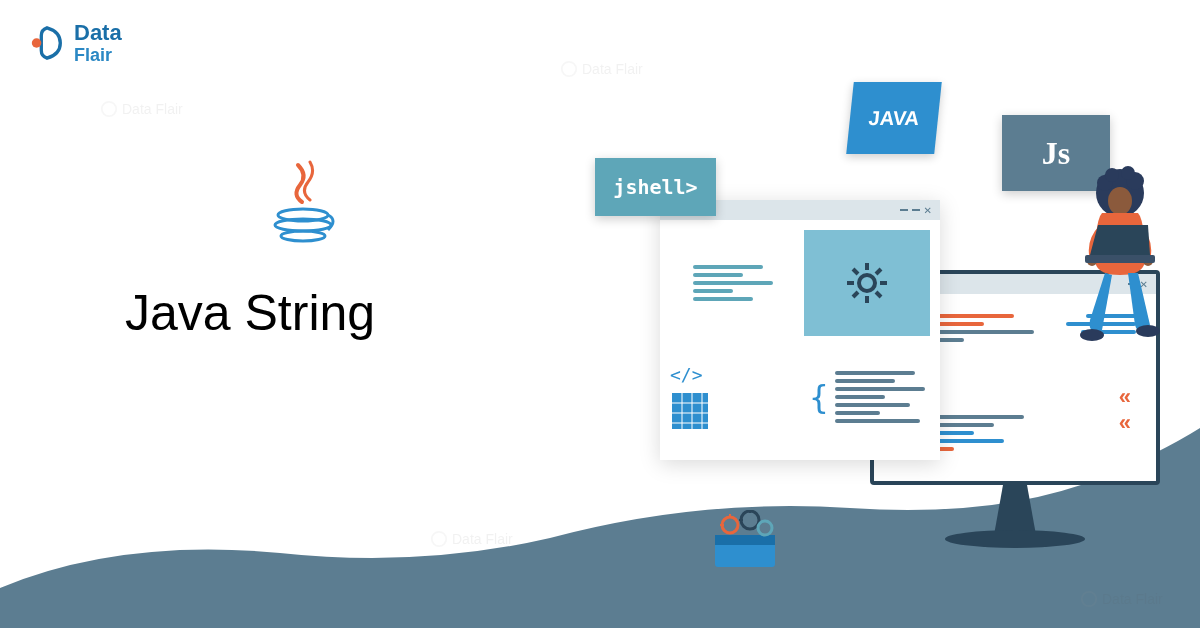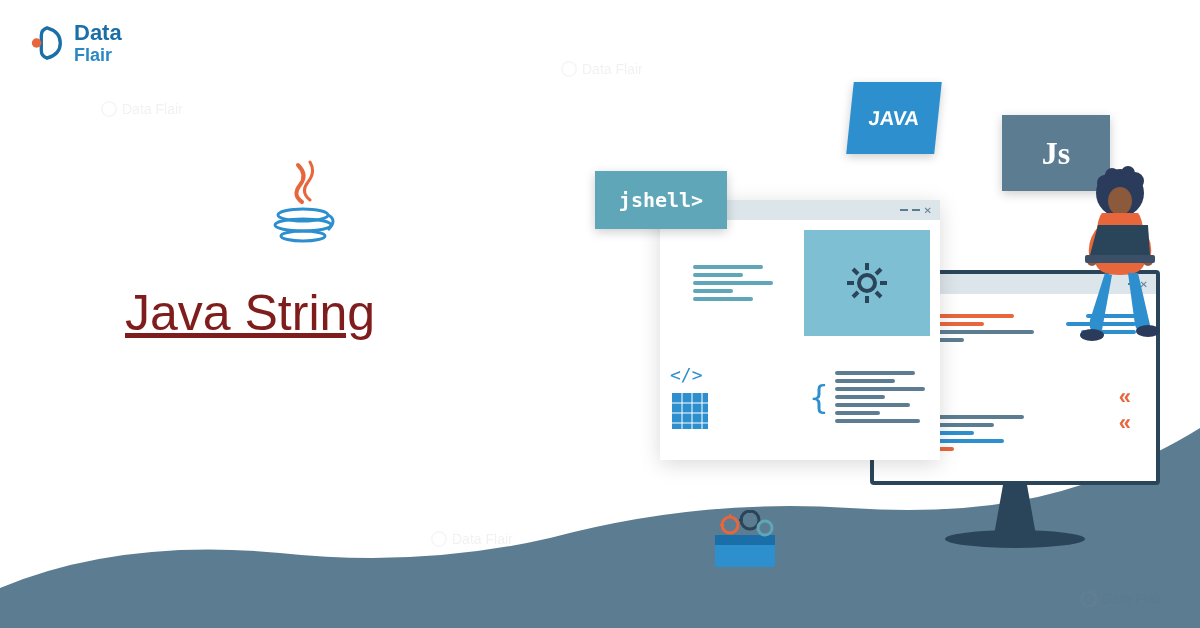--- a/index.html
+++ b/index.html
@@ -65,25 +65,24 @@
 }
 .watermark svg { width: 18px; height: 18px; }
 
 
 .main-title {
   position: absolute;
   top: 285px;
   left: 125px;
   font-size: 50px;
   font-weight: 400;
-  color: #7f1d1d;
+  color: #000000;
   line-height: 1.15;
   text-align: center;
   z-index: 5;
-  text-decoration: underline;
 }
 
 
 .java-cup {
   position: absolute;
   top: 160px;
   left: 268px;
   width: 70px;
   height: 90px;
   z-index: 5;
@@ -179,23 +178,23 @@
   top: 65px;
   left: 410px;
   width: 108px;
   height: 76px;
   background: #5c7d91;
   font-size: 32px;
   font-family: Georgia, serif;
   margin-left: 32px;
 }
 .badge-jshell {
-  top: 121px;
+  top: 108px;
   left: 35px;
-  width: 132px;
+  width: 121px;
   height: 58px;
   background: #5ea6b8;
   font-size: 20px;
   font-family: monospace;
   z-index: 7;
 }
 
 
 .person {
   position: absolute;

